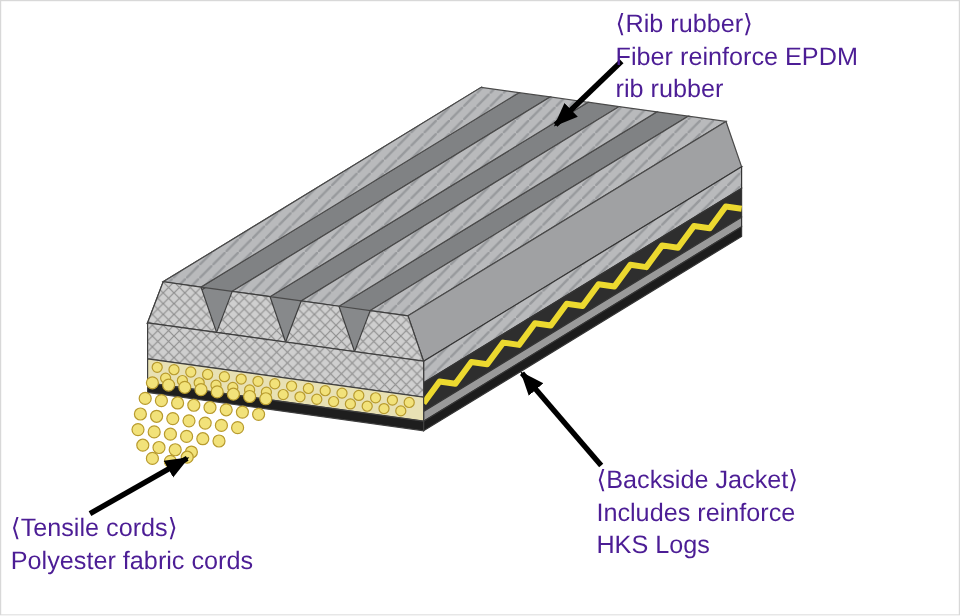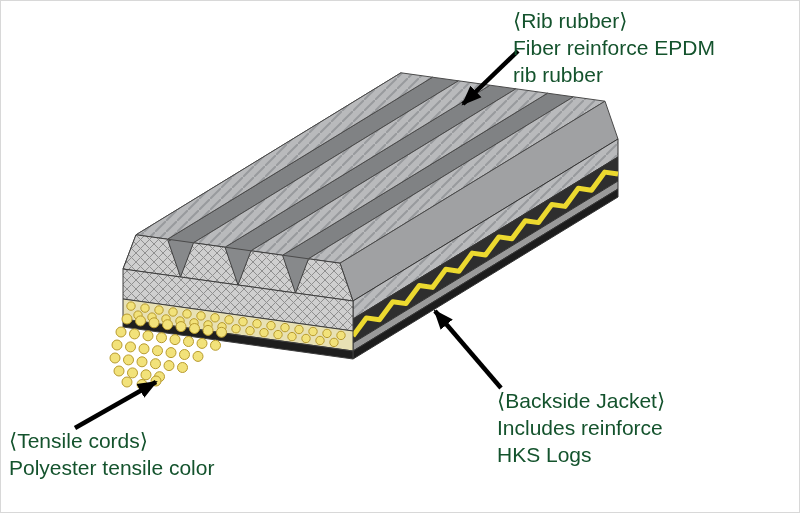--- a/index.html
+++ b/index.html
@@ -17,21 +17,21 @@
     overflow: hidden;
     font-family: "Liberation Sans", sans-serif;
   }
   .stage svg.diagram {
     position: absolute;
     left: 0;
     top: 0;
   }
   .label {
     position: absolute;
-    color: #14532d;
+    color: #4c1d95;
     font-size: 21px;
     line-height: 27px;
     white-space: nowrap;
   }
   .label .line { display: block; }
   #lbl-rib-rubber { left: 512px; top: 6px; }
   #lbl-tensile-cords { left: 8px; top: 426px; }
   #lbl-backside-jacket { left: 496px; top: 386px; }
 </style>
 </head>
@@ -173,21 +173,21 @@
   </svg>
 
   <div class="label" id="lbl-rib-rubber">
     <span class="line">⟨Rib rubber⟩</span>
     <span class="line">Fiber reinforce EPDM</span>
     <span class="line">rib rubber</span>
   </div>
 
   <div class="label" id="lbl-tensile-cords">
     <span class="line">⟨Tensile cords⟩</span>
-    <span class="line">Polyester tensile color</span>
+    <span class="line">Polyester fabric cords</span>
   </div>
 
   <div class="label" id="lbl-backside-jacket">
     <span class="line">⟨Backside Jacket⟩</span>
     <span class="line">Includes reinforce</span>
     <span class="line">HKS Logs</span>
   </div>
 
 </div>
 

